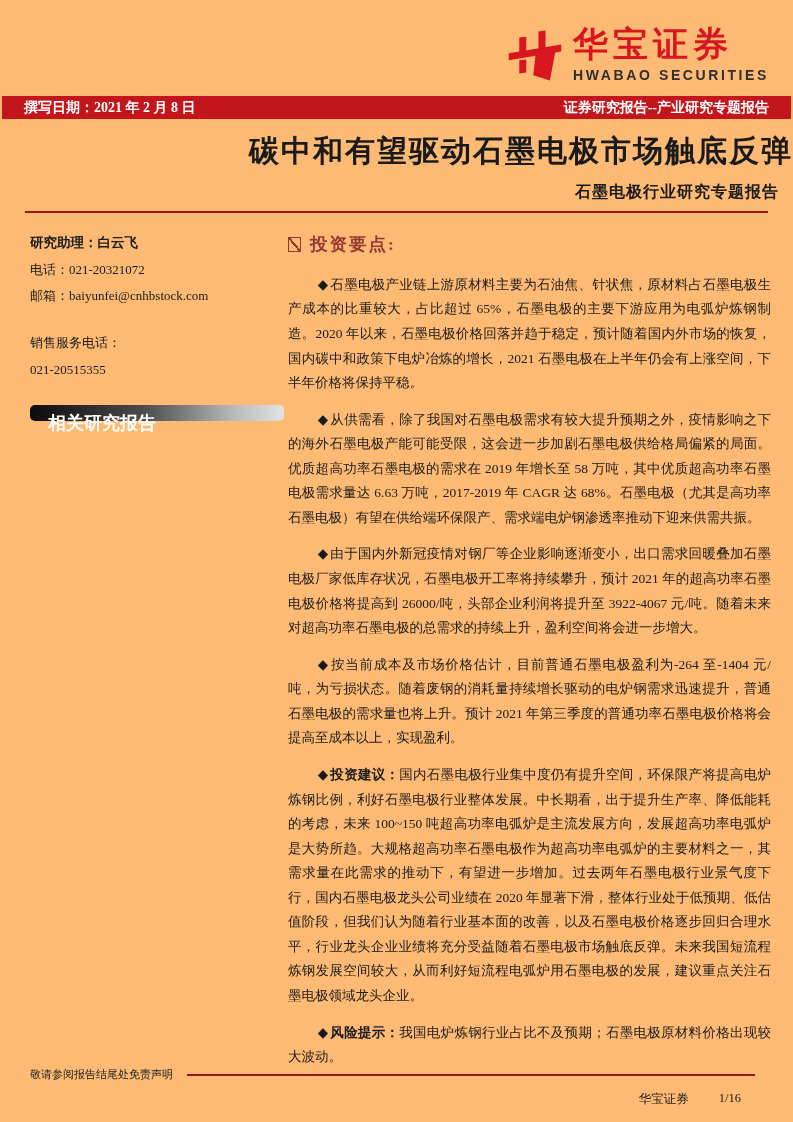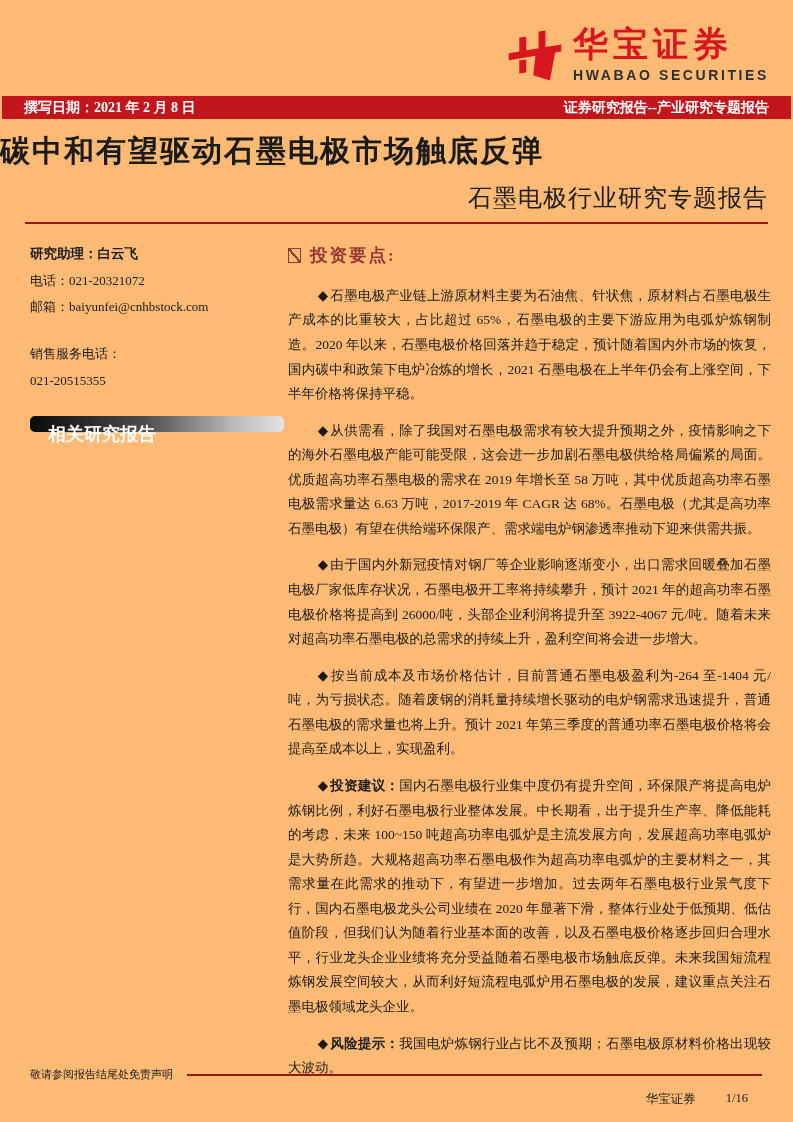--- a/index.html
+++ b/index.html
@@ -15,22 +15,22 @@
   .logo-text { display:flex; flex-direction:column; font-family:"Liberation Sans","DejaVu Sans",sans-serif; }
   .logo-cn { font-size:35px; font-weight:bold; color:#d7161f; letter-spacing:5px; line-height:1.05; white-space:nowrap; }
   .logo-en { font-size:14px; font-weight:bold; color:#2f2f2f; letter-spacing:2.6px; margin-top:4px; white-space:nowrap; }
   
   .banner {
     margin:12px 2px 0 2px; background:#c3161c; color:#ffffff; height:23px;
     display:flex; align-items:center; justify-content:space-between;
     padding:0 22px; font-weight:bold; font-size:14px;
   }
   
-  .title { text-align:left; font-size:30px; font-weight:bold; margin-top:12px; letter-spacing:2px; }
-  .subtitle { text-align:right; font-size:24px; font-weight:normal; padding-right:25px; margin-top:10px; letter-spacing:1px; }
+  .title { text-align:right; font-size:30px; font-weight:bold; margin-top:12px; letter-spacing:2px; }
+  .subtitle { text-align:right; font-size:16px; font-weight:bold; padding-right:14px; margin-top:10px; letter-spacing:1px; }
   .rule { border-top:2px solid #9a161c; margin:8px 25px 0 25px; }
   
   .columns { display:flex; padding:16px 22px 0 30px; }
   .sidebar { width:244px; flex:none; font-size:13px; line-height:2.05; }
   .sidebar .person-name { font-weight:bold; font-size:13.5px; }
   .sidebar .block { margin-bottom:20px; }
   .related-bar {
     margin-top:22px; height:16px; border-radius:5px;
     background:linear-gradient(90deg,#0b0b0b 0%,#4c4c4c 45%,#b9b9b9 80%,#e3e3e3 100%);
     color:#ffffff; font-weight:bold; font-size:18px;
@@ -40,21 +40,21 @@
   .section-head { display:flex; align-items:center; gap:9px; color:#953734; font-weight:bold; font-size:17.5px; margin:0 0 12px 0; }
   .section-head h2 { margin:0; font-size:17.5px; letter-spacing:2px; }
   .marker {
     flex:none; width:11px; height:13px; border:1.6px solid #953734;
     background:linear-gradient(to bottom left, transparent 44%, #953734 44%, #953734 56%, transparent 56%);
   }
   .bullet { margin:0 0 12px 0; text-indent:2.2em; }
   .diamond { margin-right:2px; }
   .lead { font-weight:bold; }
   
-  .footer { position:absolute; left:30px; right:31px; bottom:14px; font-family:"Liberation Serif","DejaVu Serif",serif; }
+  .footer { position:absolute; left:30px; right:38px; bottom:14px; font-family:"Liberation Serif","DejaVu Serif",serif; }
   .footer-line-row { display:flex; align-items:center; }
   .disclaimer { font-size:11px; color:#222; white-space:nowrap; }
   .footer-rule { flex:1; border-top:2px solid #9a161c; margin-left:14px; }
   .footer-right { display:flex; justify-content:flex-end; gap:30px; margin-top:9px; padding-right:14px; font-size:12.5px; }
 </style>
 </head>
 <body>
 
 <div class="page">
 

